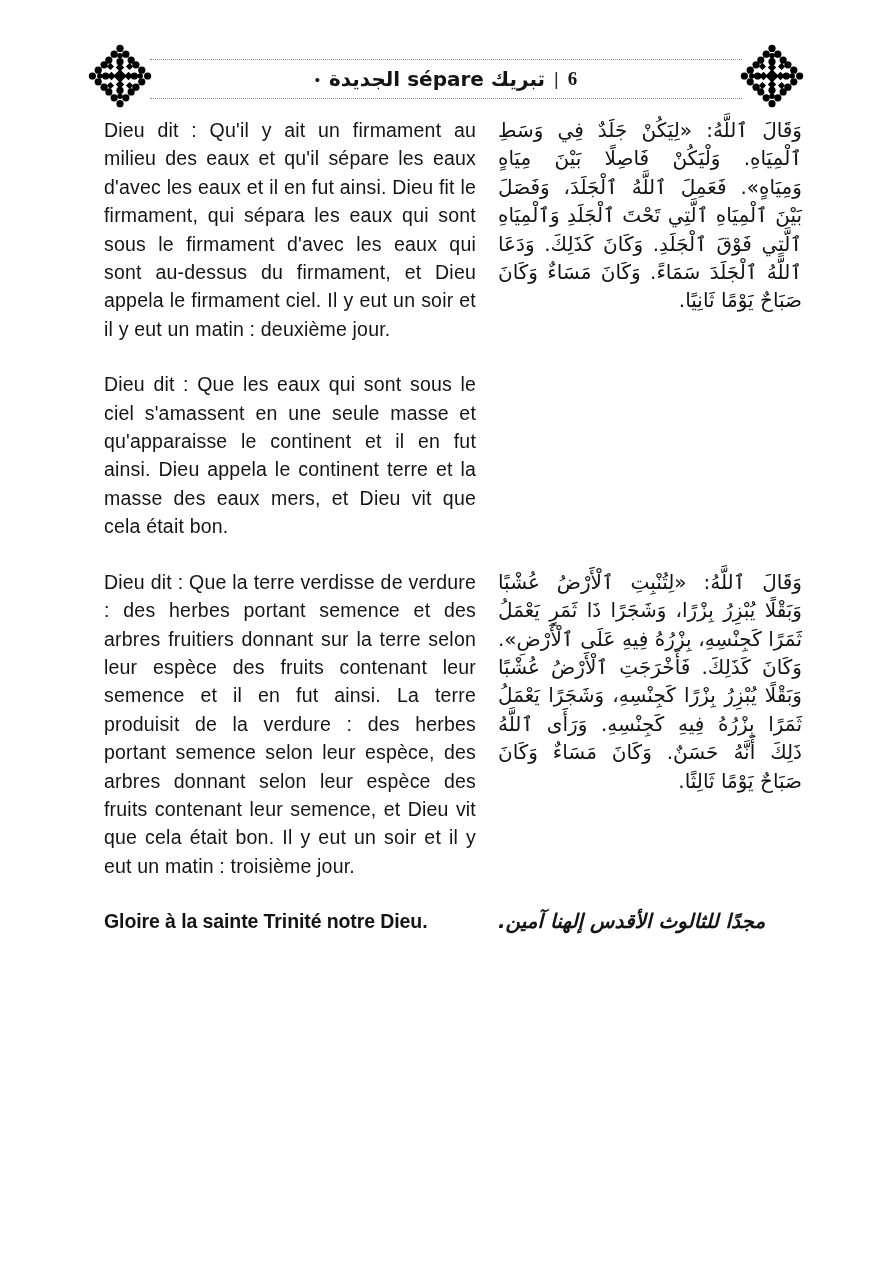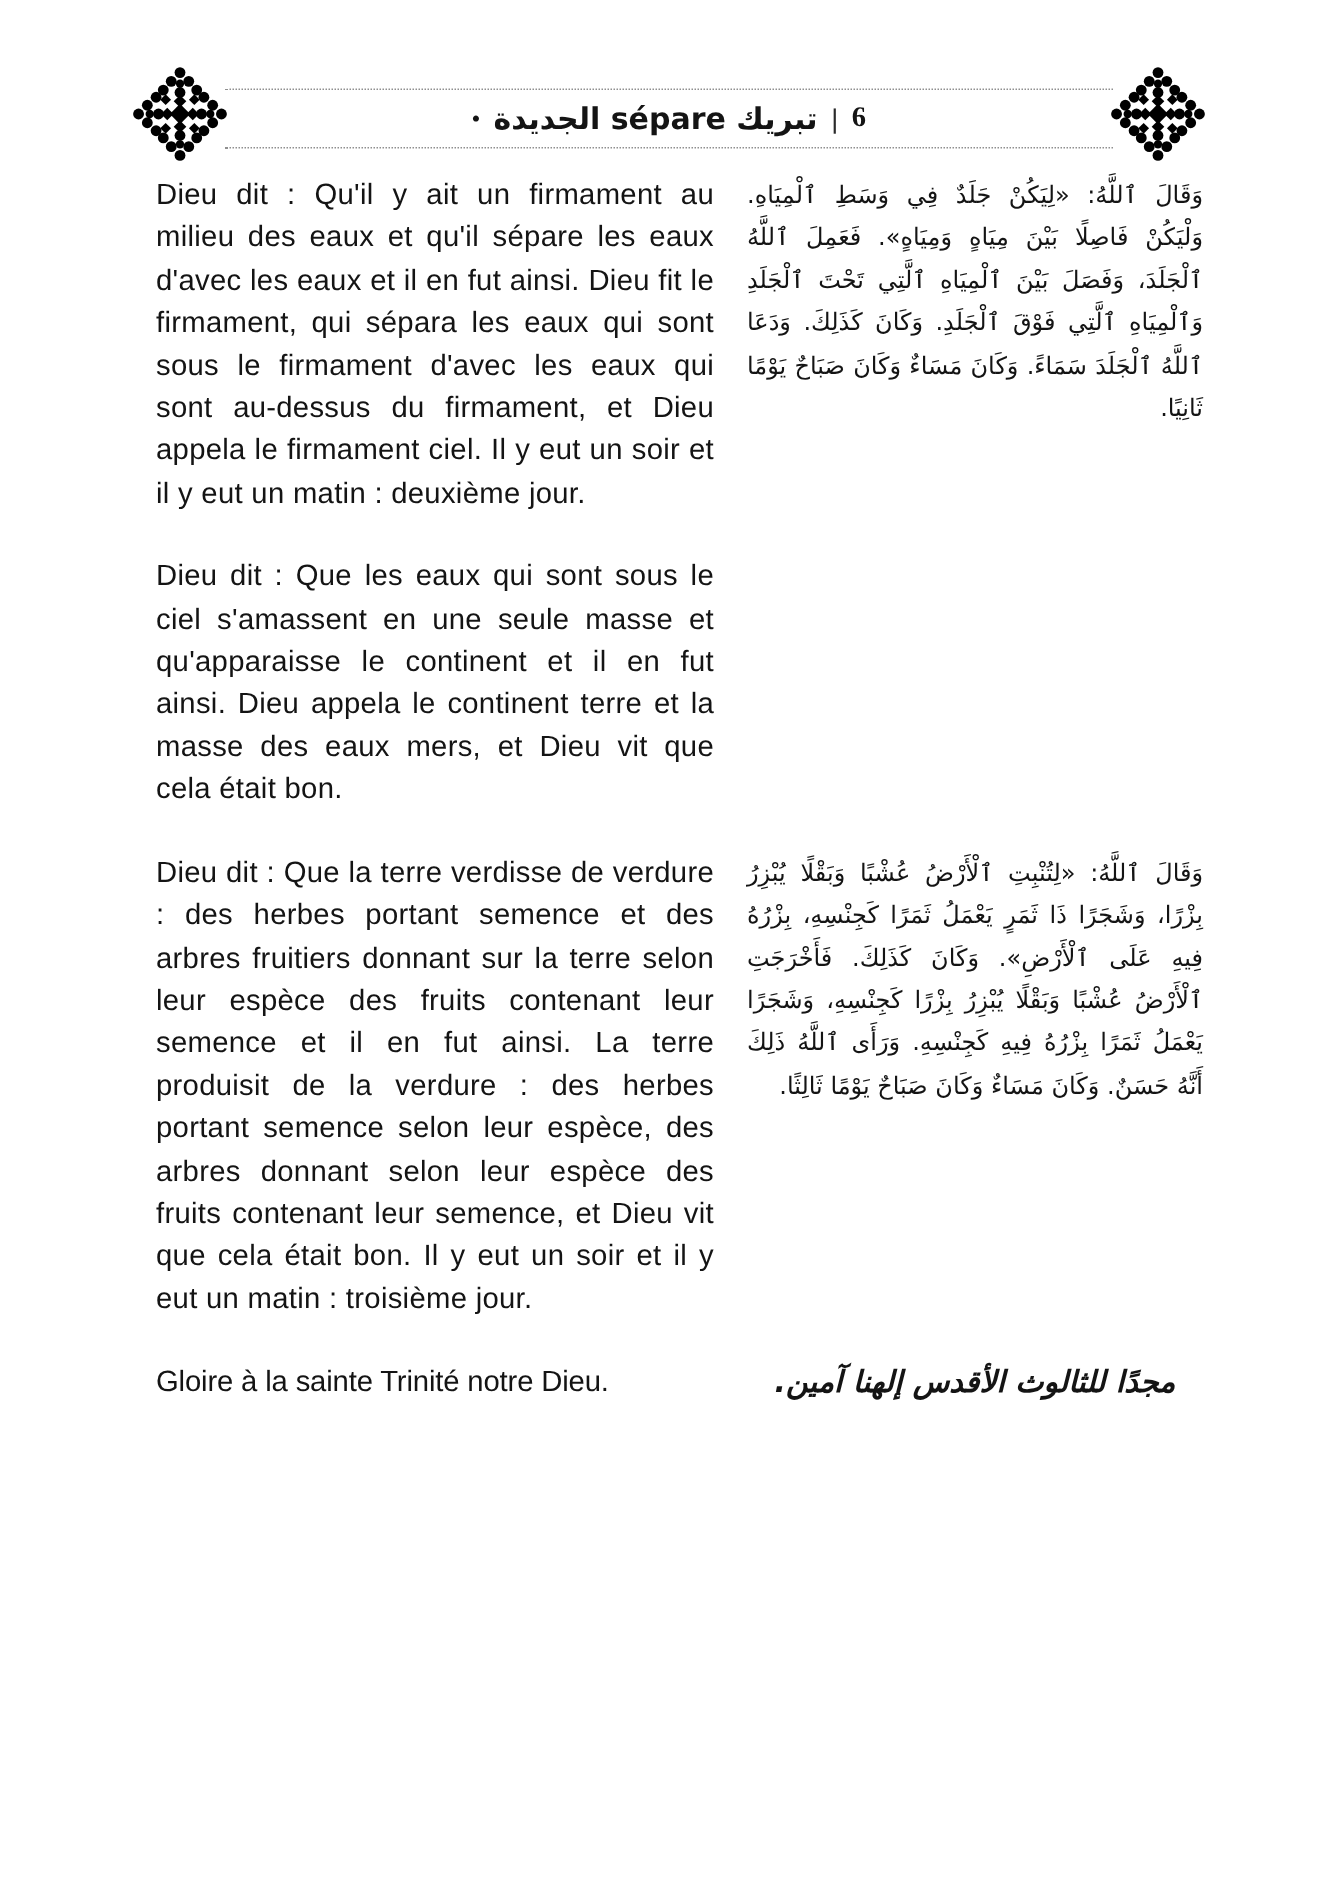--- a/index.html
+++ b/index.html
@@ -80,39 +80,39 @@
   }
   .content p { margin: 0; }
   .fr {
     font-size: 19.5px;
     line-height: 28.4px;
     text-align: justify;
     letter-spacing: 0.2px;
   }
   .ar {
     font-family: "DejaVu Sans", sans-serif;
-    font-size: 16px;
+    font-size: 20px;
     line-height: 28.4px;
     direction: rtl;
     text-align: justify;
   }
   .dox-fr {
-    font-weight: 400;
+    font-weight: 700;
     font-size: 19.5px;
     line-height: 28px;
     letter-spacing: -0.1px;
   }
   .dox-ar {
     font-family: "DejaVu Sans", sans-serif;
     font-weight: 700;
     font-style: italic;
     font-size: 20px;
     line-height: 28px;
     direction: rtl;
-    text-align: center;
+    text-align: left;
   }
 </style>
 </head>
 <body>
 
 <svg width="0" height="0" style="position:absolute" aria-hidden="true">
   <symbol id="ornament-symbol" viewBox="0 0 64 64">
     <g class="arm">
 
       <circle class="bead" cx="32" cy="6" r="3.4"></circle>

